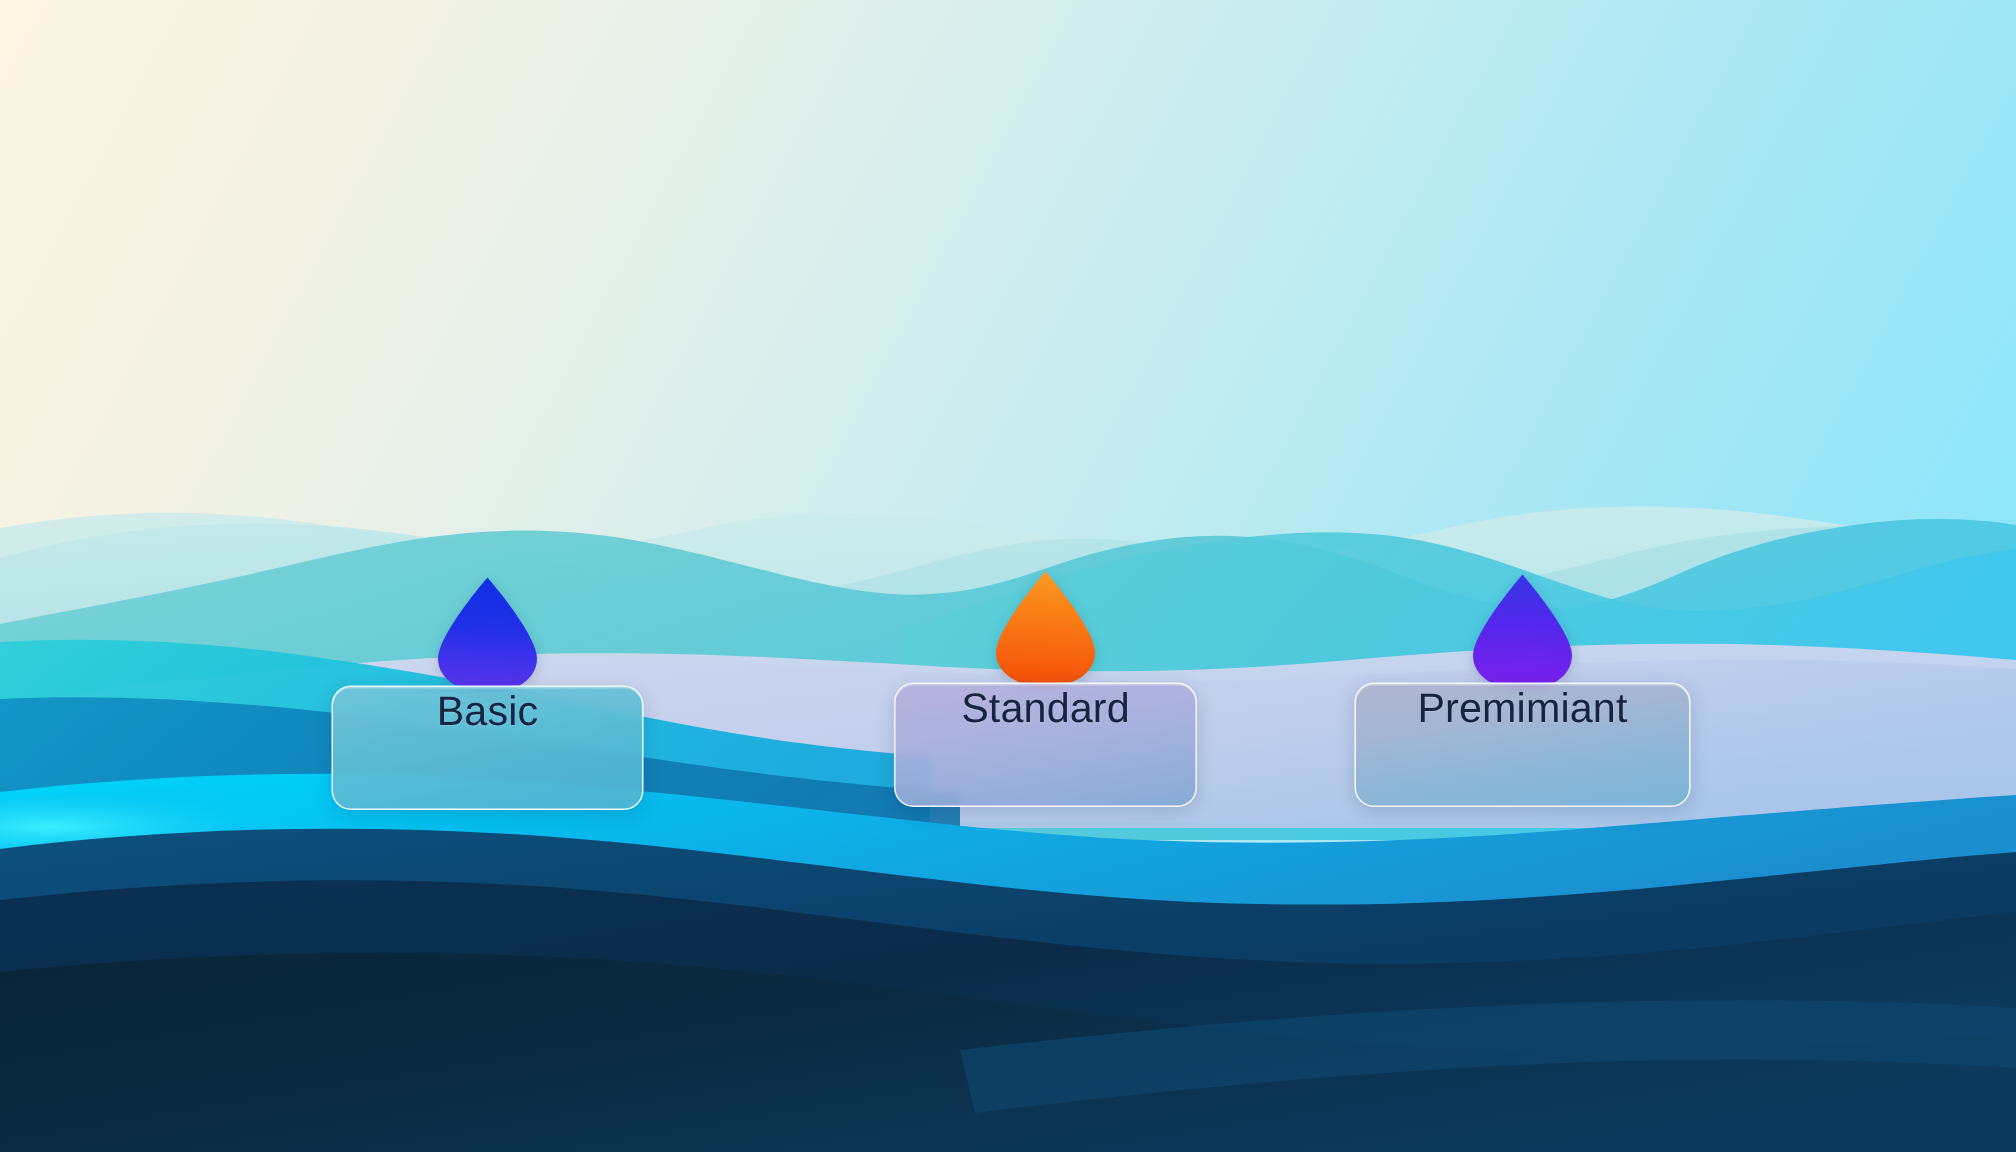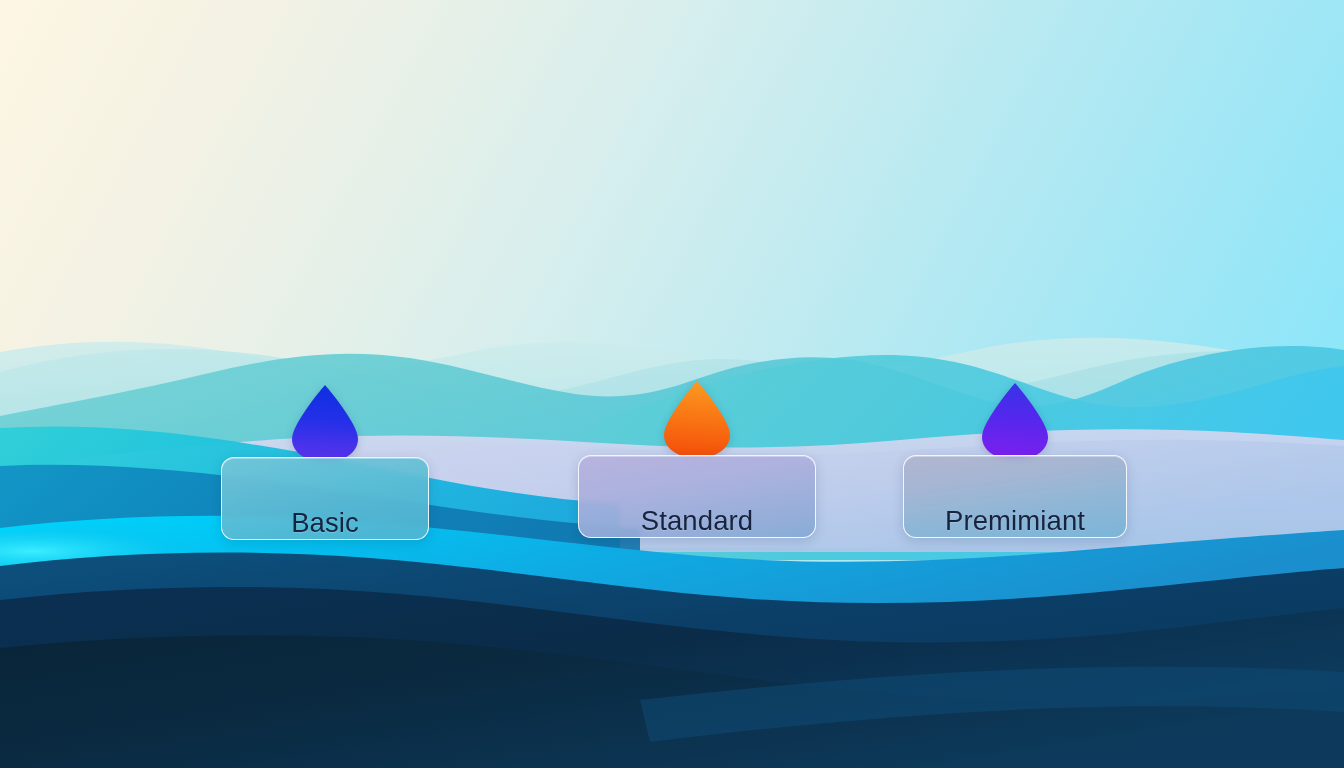--- a/index.html
+++ b/index.html
@@ -47,21 +47,21 @@
     filter:drop-shadow(0 2px 4px rgba(10,40,70,0.18));
   }
   .card {
     position:absolute;
     left:0; top:0;
     width:100%;
     height:83px;
     border-radius:13px;
     border:1.6px solid rgba(255,255,255,0.88);
     display:flex;
-    align-items:flex-end;
+    align-items:flex-start;
     justify-content:center;
     box-shadow:0 3px 12px rgba(12,45,80,0.16),
                inset 0 1px 0 rgba(255,255,255,0.35);
     backdrop-filter:blur(2px);
   }
   .card-label {
     font-size:27.5px;
     font-weight:400;
     letter-spacing:0.1px;
     color:#17233f;
@@ -73,21 +73,21 @@
   #option-basic { left:221px; top:457px; width:208px; height:83px; }
   #option-basic .drop { top:-74px; }
   #option-basic .card {
     background:linear-gradient(168deg,
       rgba(117,197,216,0.93) 0%,
       rgba(98,190,213,0.92) 40%,
       rgba(86,184,211,0.92) 72%,
       rgba(79,181,210,0.92) 100%);
   }
   
-  #option-standard { left:578px; top:455px; width:238px; height:83px; }
+  #option-standard { left:596px; top:455px; width:202px; height:83px; }
   #option-standard .drop { top:-76px; }
   #option-standard .card {
     background:linear-gradient(171deg,
       rgba(182,178,221,0.94) 0%,
       rgba(171,175,221,0.93) 36%,
       rgba(151,172,216,0.92) 70%,
       rgba(132,170,212,0.92) 100%);
   }
   
   #option-premium { left:903px; top:455px; width:224px; height:83px;padding-left:10px; }

